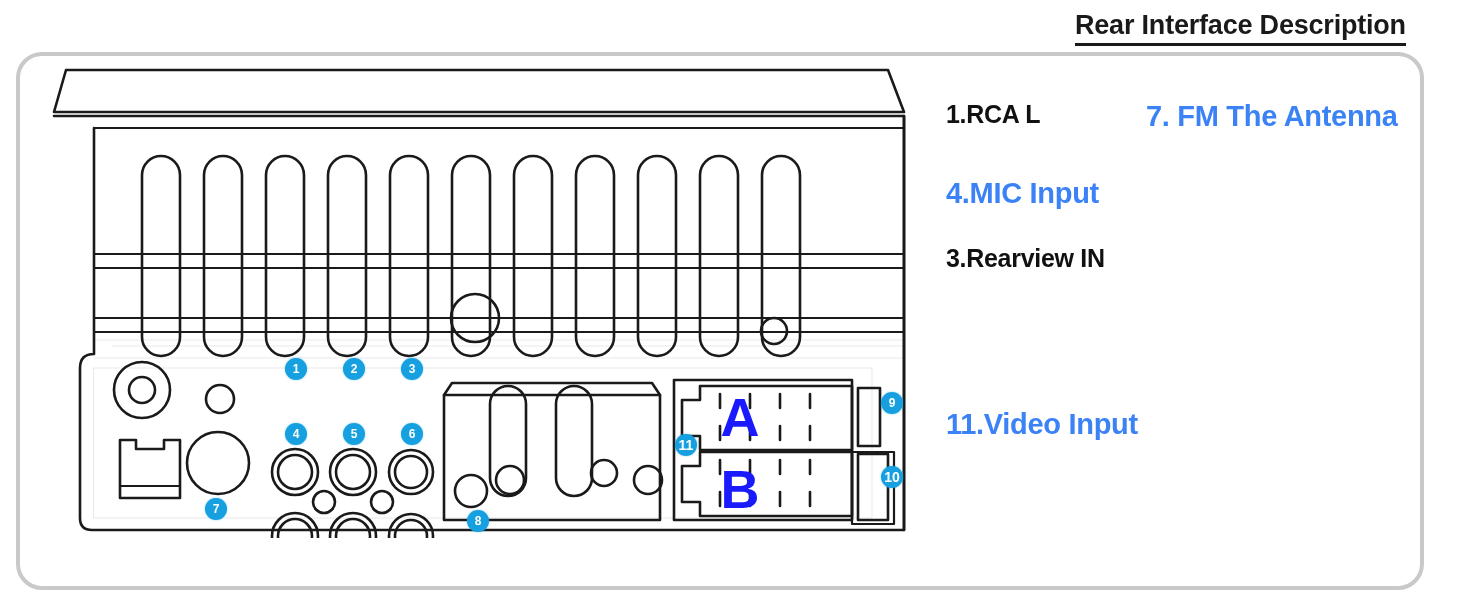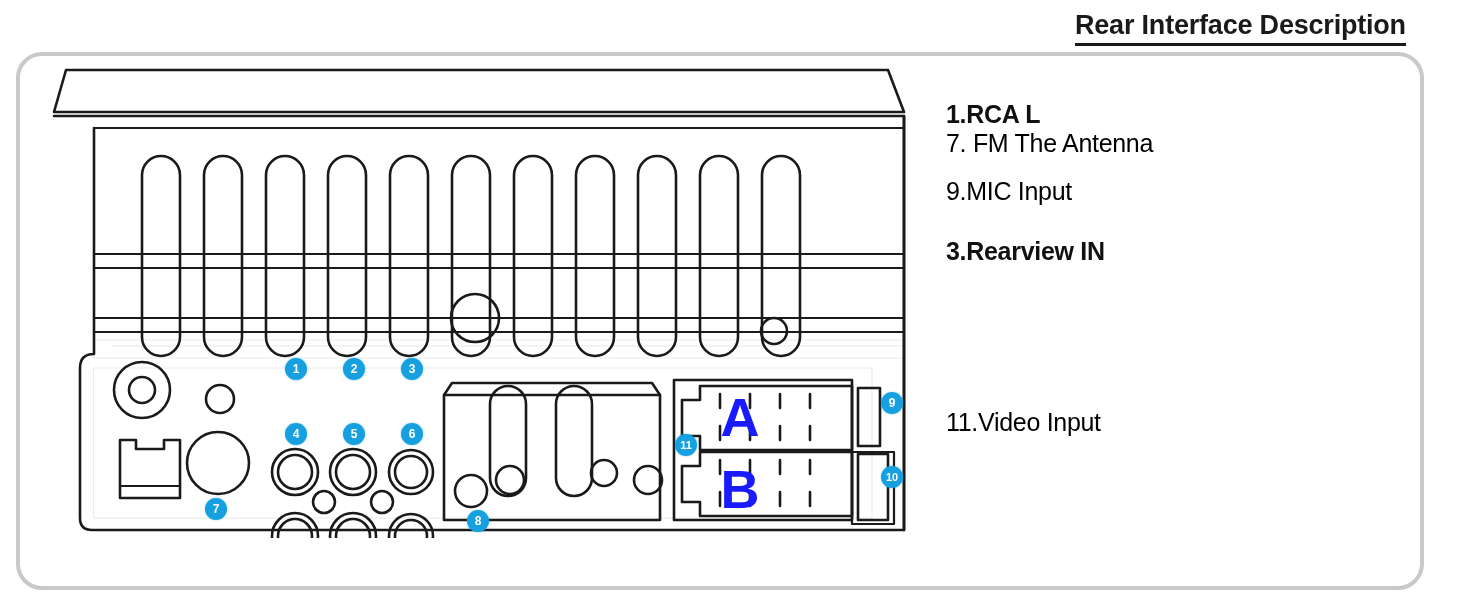--- a/index.html
+++ b/index.html
@@ -38,34 +38,33 @@
   .legend {
     position: absolute;
     left: 946px; top: 100px;
     width: 470px; height: 440px;
   }
   .legend-row {
     position: absolute;
     width: 100%;
     height: 40px;
     display: flex;
-    flex-direction: column;
   }
   .legend-col-left {
     width: 200px;
     font-size: 25px;
     font-weight: bold;
     color: #111;
     white-space: nowrap;
     letter-spacing: -0.3px;
   }
   .legend-col-right {
-    font-size: 25px;
-    font-weight: normal;
-    color: #000000;
+    font-size: 29px;
+    font-weight: bold;
+    color: #3b82f6;
     white-space: nowrap;
     letter-spacing: -0.3px;
   }
 
   
   .unit { position: absolute; left: 52px; top: 68px; width: 880px; height: 470px; }
   .unit svg { display: block; }
 
   
   .badge {
@@ -75,40 +74,40 @@
     background: #17a0e0;
     color: #ffffff;
     font-size: 12px;
     font-weight: bold;
     display: flex;
     align-items: center;
     justify-content: center;
     line-height: 1;
     box-shadow: 0 0 2px rgba(23,160,224,0.55);
   }
-  .badge.wide { font-size: 11px; }
+  .badge.wide { font-size: 14px; }
 </style>
 </head>
 <body>
 
 <div id="root">
 
   <div class="title">Rear Interface Description</div>
 
   <div class="outer-frame"></div>
 
   <div class="legend">
     <div class="legend-row" style="top:0px">
       <div class="legend-col-left">1.RCA L</div>
       <div class="legend-col-right">7. FM The Antenna</div>
     </div>
     <div class="legend-row" style="top:77px">
-      <div class="legend-col-right">9.MIC Input</div>
-    </div>
-    <div class="legend-row" style="top:137px">
+      <div class="legend-col-right">4.MIC Input</div>
+    </div>
+    <div class="legend-row" style="top:144px">
       <div class="legend-col-left">3.Rearview IN</div>
     </div>
     <div class="legend-row" style="top:308px">
       <div class="legend-col-right">11.Video Input</div>
     </div>
   </div>
 
   <div class="unit">
     <svg width="880" height="470" viewBox="0 0 880 470" xmlns="http://www.w3.org/2000/svg">
       <g fill="none" stroke="#1a1a1a" stroke-width="2.6" stroke-linejoin="round" stroke-linecap="round">

